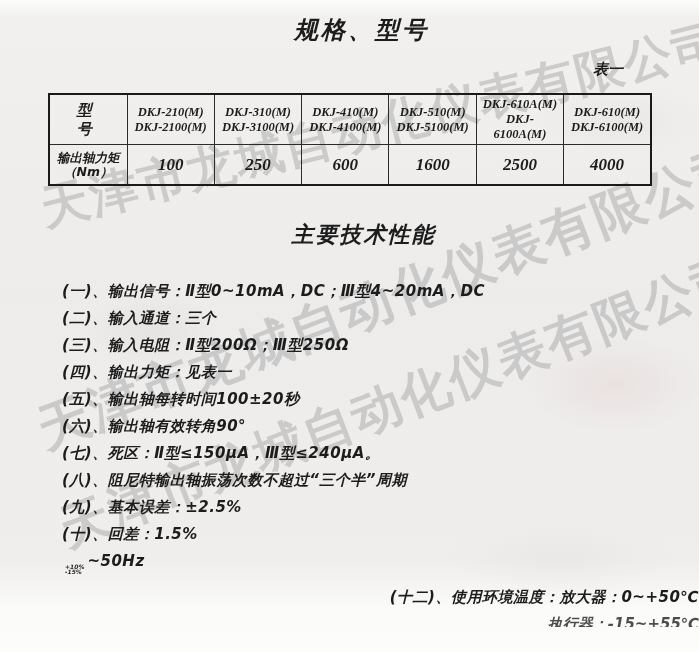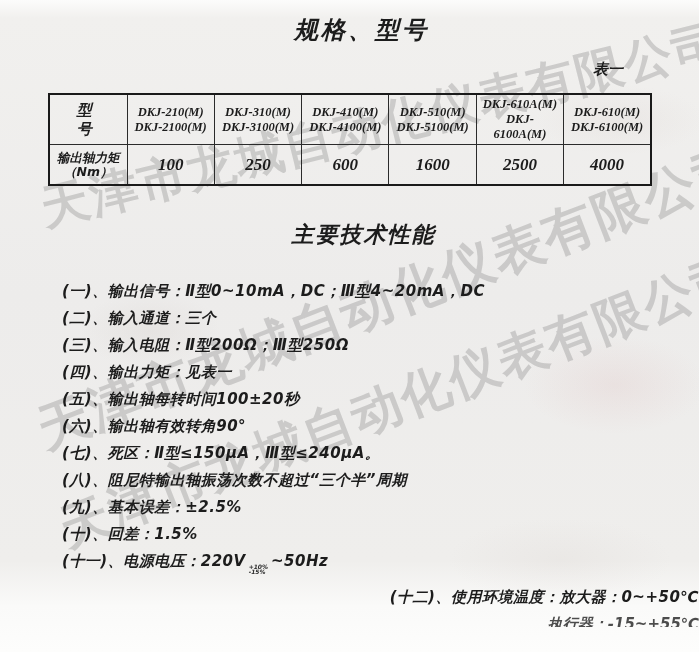--- a/index.html
+++ b/index.html
@@ -136,21 +136,21 @@
       <div class="spec-item">(三)、输入电阻：Ⅱ型200Ω；Ⅲ型250Ω</div>
       <div class="spec-item">(四)、输出力矩：见表一</div>
       <div class="spec-item">(五)、输出轴每转时间100±20秒</div>
       <div class="spec-item">(六)、输出轴有效转角90°</div>
       <div class="spec-item">(七)、死区：Ⅱ型≤150μA，Ⅲ型≤240μA。</div>
       <div class="spec-item">(八)、阻尼特输出轴振荡次数不超过“三个半”周期</div>
       <div class="spec-item">(九)、基本误差：±2.5%</div>
       <div class="spec-item">(十)、回差：1.5%</div>
 
       <div class="spec-item">
-        <span>(十一)、电源电压：220V</span><span class="tol">
+        <span class="tol">
             <span>+10%</span>
             <span>-15%</span>
           </span><span>~50Hz</span>
       </div>
 
       <div class="temp-block">
         <div class="spec-item">(十二)、使用环境温度：放大器：0~+50℃</div>
         <div class="temp-line2">
           <span>执行器：-15~+55℃</span>
         </div>

